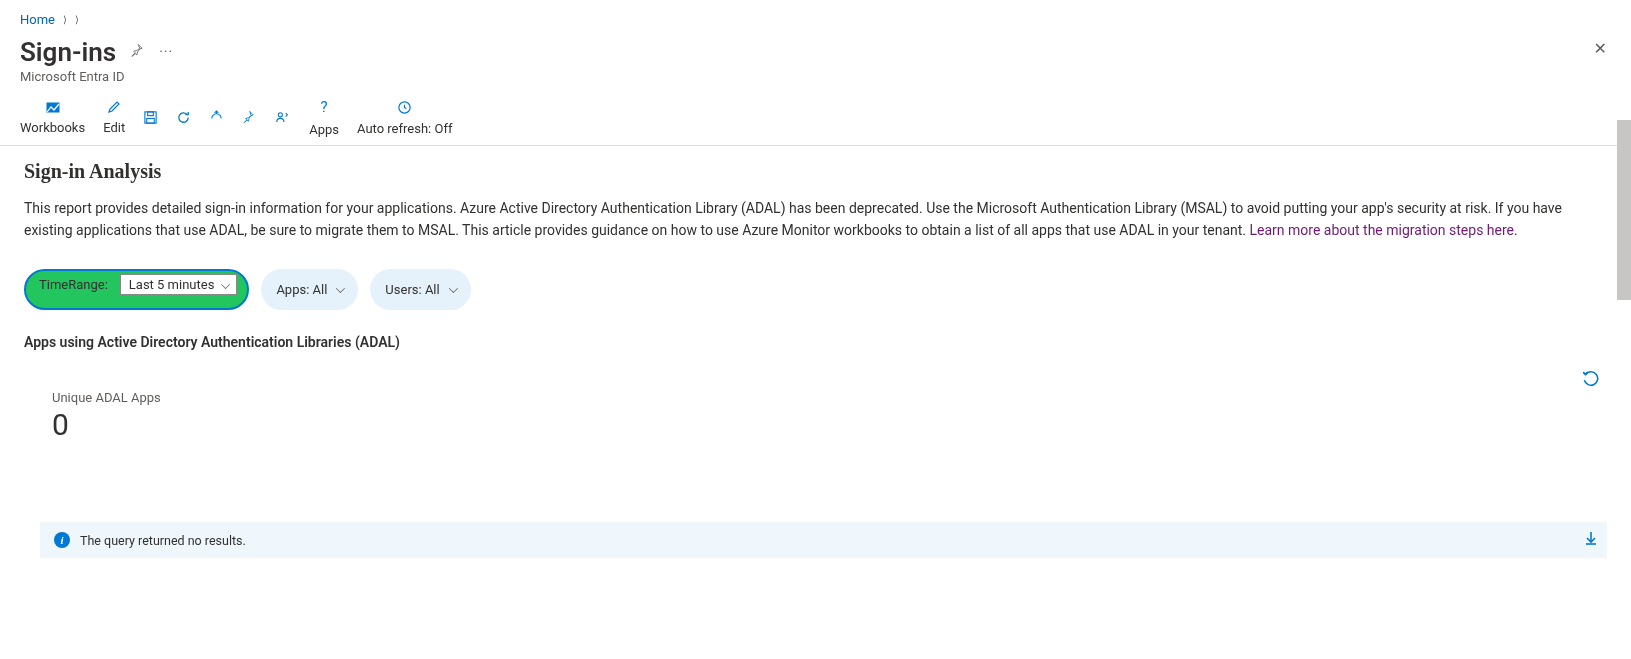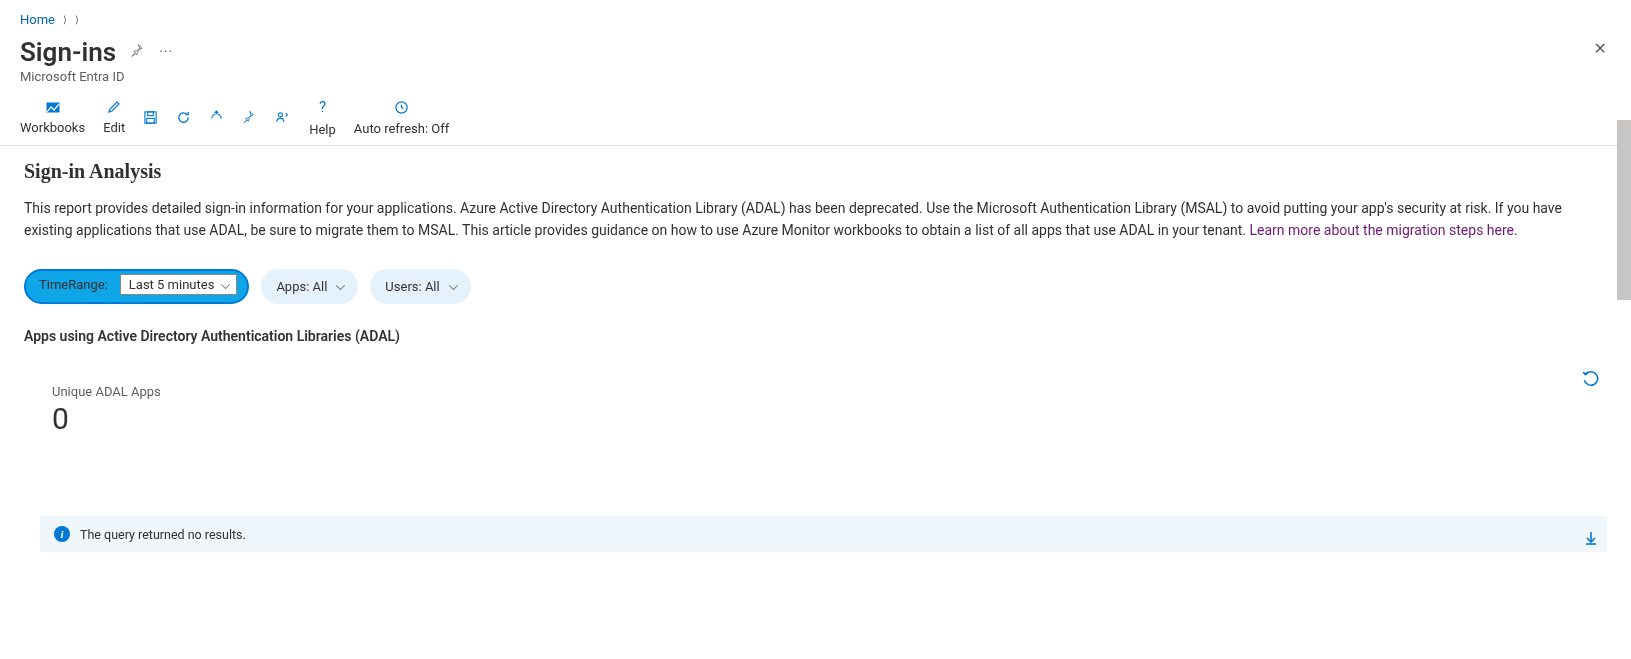--- a/index.html
+++ b/index.html
@@ -116,23 +116,23 @@
     background: #e5f1fb;
     border: 1px solid transparent;
     border-radius: 999px;
     padding: 4px 14px 4px 14px;
     font-size: 13px;
     cursor:pointer;
     gap:6px;
     color:#323130;
   }
   .pill.active {
-    background: #0ea5e9;
+    background: #22c55e;
     border: 2px solid #0078d4;
-    padding: 3px 10px 7px 13px;
+    padding: 3px 10px 13px 13px;
   }
   .pill .inner-select {
     background:#ffffff;
     border:1px solid #8a8886;
     padding: 2px 22px 2px 8px;
     margin-left:6px;
     font-size:13px;
     position:relative;
   }
   .pill .inner-select::after {
@@ -285,21 +285,21 @@
   </div>
   <div class="tb-item">
     <svg width="16" height="15" viewBox="0 0 18 16" fill="none" stroke="#0078d4" stroke-width="1.2">
         <circle cx="6" cy="5" r="2.3"></circle>
         <path d="M2 13c0-2.5 2-4 4-4s4 1.5 4 4"></path>
         <path d="M12 3l2 2-2 2"></path>
       </svg>
   </div>
   <div class="tb-item">
     <span class="blue" style="font-size:15px;">?</span>
-    <span>Help</span>
+    <span>Apps</span>
   </div>
   <div class="tb-item">
     <svg width="15" height="15" viewBox="0 0 16 16" fill="none" stroke="#0078d4" stroke-width="1.3">
         <circle cx="8" cy="8" r="6"></circle>
         <path d="M8 5v3l2 1"></path>
       </svg>
     <span>Auto refresh: Off</span>
   </div>
 </div>
 

